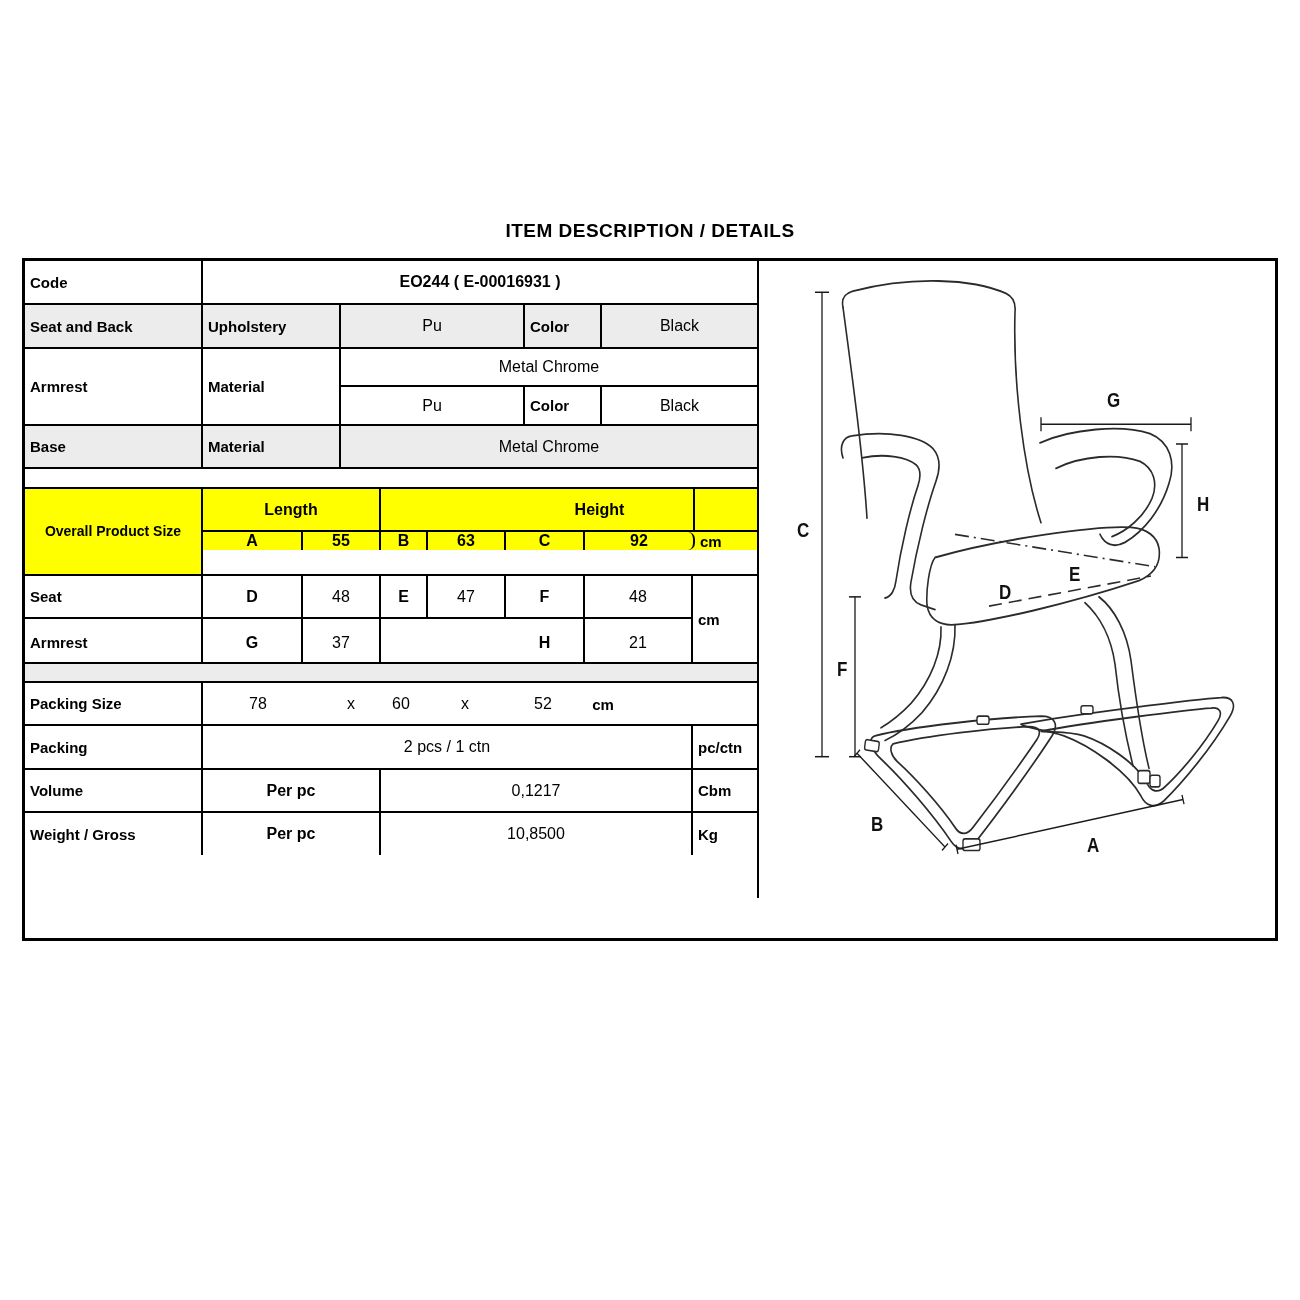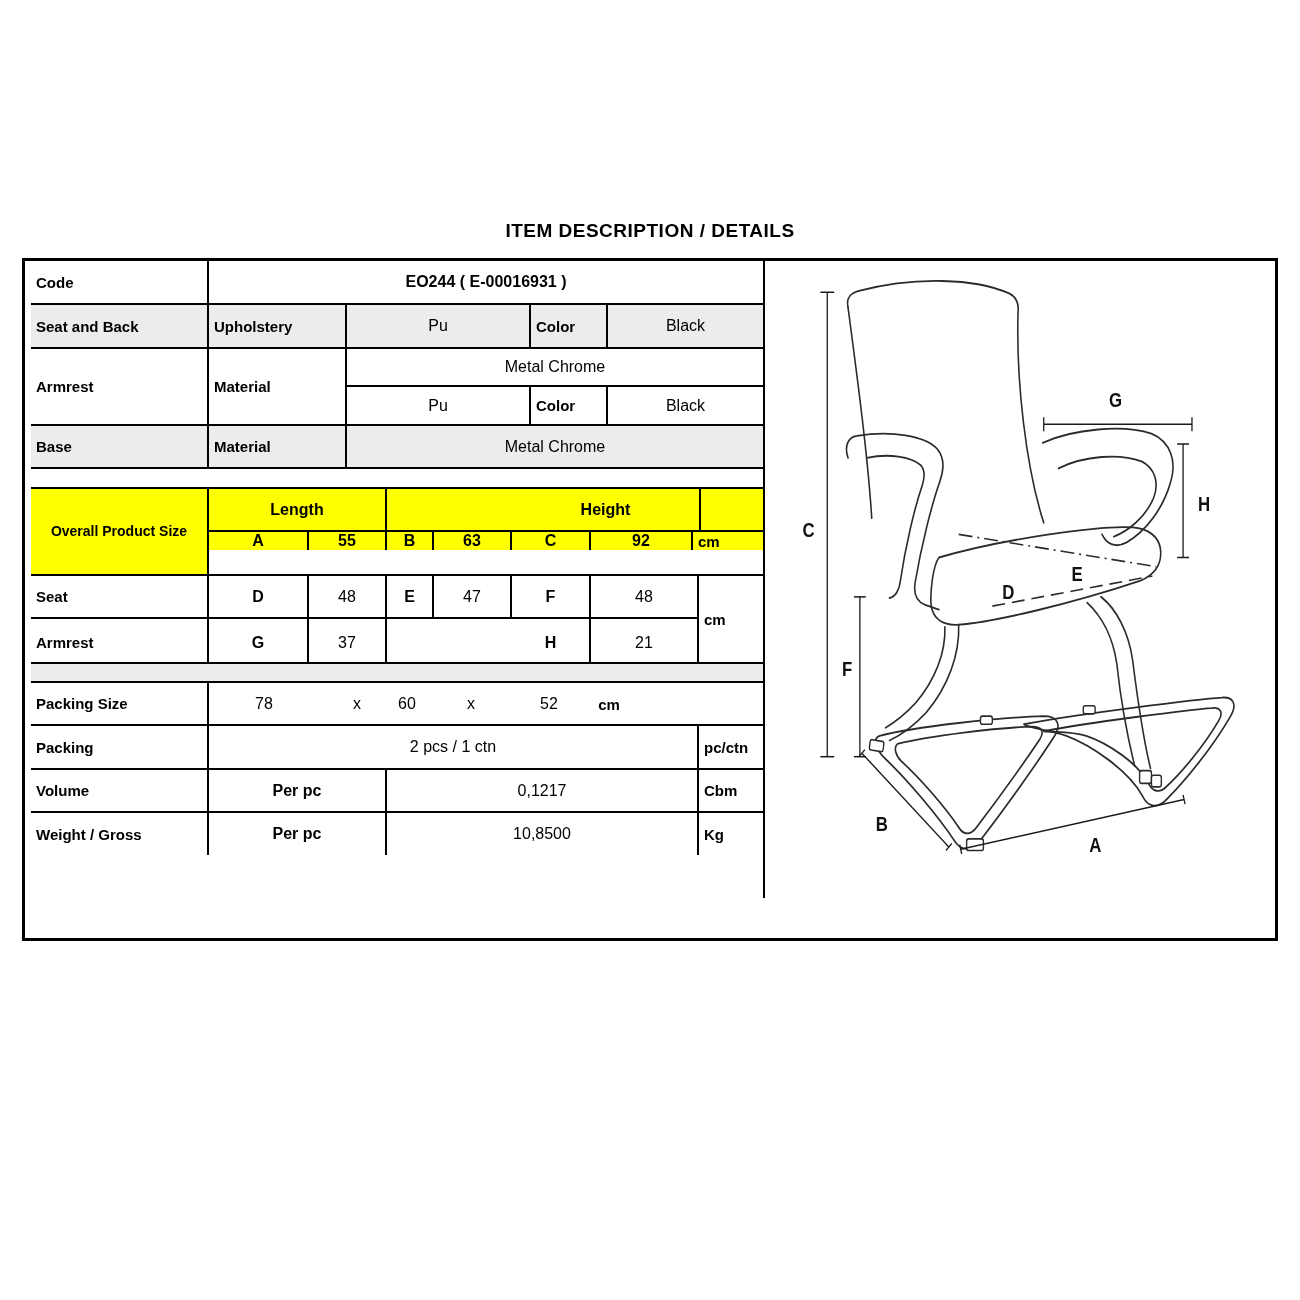--- a/index.html
+++ b/index.html
@@ -2,36 +2,36 @@
 <html style="--hl: #ffff00; --shade: #ececec;"><head>
 <meta charset="utf-8">
 <style>
   :root{ --hl:#ffff00; --shade:#ececec; --ink:#000; }
   *{ box-sizing:border-box; margin:0; padding:0; }
   body{ background:#fff; font-family:"Liberation Sans", sans-serif; color:#000; }
   .page{ position:relative; width:1300px; height:1300px; background:#fff; overflow:hidden; }
   .doc-title{ position:absolute; top:220px; left:22px; width:1256px; text-align:center;
               font-size:19px; font-weight:bold; letter-spacing:.5px; }
   .sheet{ position:absolute; left:22px; top:258px; width:1256px; height:683px;
-          border:3px solid var(--ink); background:#fff;padding-left:6px; }
+          border:3px solid var(--ink); background:#fff; }
   .main{ display:flex; height:637px; }
   .left{ width:734px; border-right:2px solid var(--ink); display:flex; flex-direction:column; }
   .right{ flex:1; display:flex; flex-direction:column; }
   .r{ display:flex; border-bottom:2px solid var(--ink); flex:0 0 auto; }
   .left > .r:last-child{ border-bottom:none; }
   .c{ border-right:2px solid var(--ink); display:flex; align-items:center; justify-content:center;
       font-size:16px; overflow:hidden; white-space:nowrap; }
   .r .c:last-child, .subrow .c:last-child{ border-right:none; }
   .lab{ justify-content:flex-start; padding-left:5px; font-weight:bold; font-size:15px; }
   .b{ font-weight:bold; }
   .shade{ background:var(--shade); }
   .yellow{ background:var(--hl); }
   .w178{ width:178px; } .w117{ width:138px; } .w184{ width:184px; } .w77{ width:77px; }
   .w100{ width:100px; } .w78{ width:78px; } .w47{ width:47px; } .w125{ width:125px;margin-top:47px; }
-  .w79{ width:79px; } .w110{ width:102px; } .w66{ width:66px; } .w312{ width:312px; }
+  .w79{ width:79px; } .w110{ width:110px;border-radius:7px; } .w66{ width:66px; } .w312{ width:312px; }
   .w490{ width:490px; } .grow{ flex:1; }
   .stack{ display:flex; flex-direction:column; flex:1; }
   .subrow{ display:flex; flex:0 0 auto; }
   .wrap2{ white-space:normal; text-align:center; line-height:1.25; padding:0 8px; }
   .gap{ border-bottom:2px solid var(--ink); flex:0 0 auto; }
   .rel{ position:relative; }
   .abs{ position:absolute; top:50%; transform:translate(-50%,-50%); }
   .date-row{ height:40px; border-top:3px solid var(--ink); display:flex; align-items:center;
              justify-content:center; font-weight:bold; font-size:15px; }
   .drawing-header{ height:85px; border-bottom:2px solid var(--ink); display:flex;

